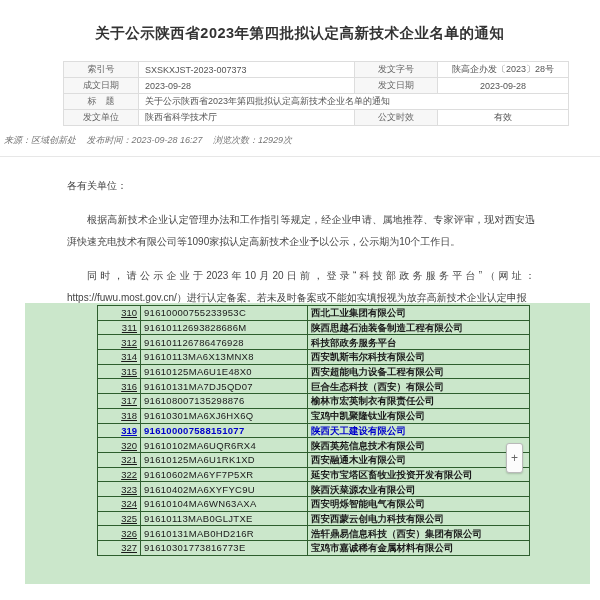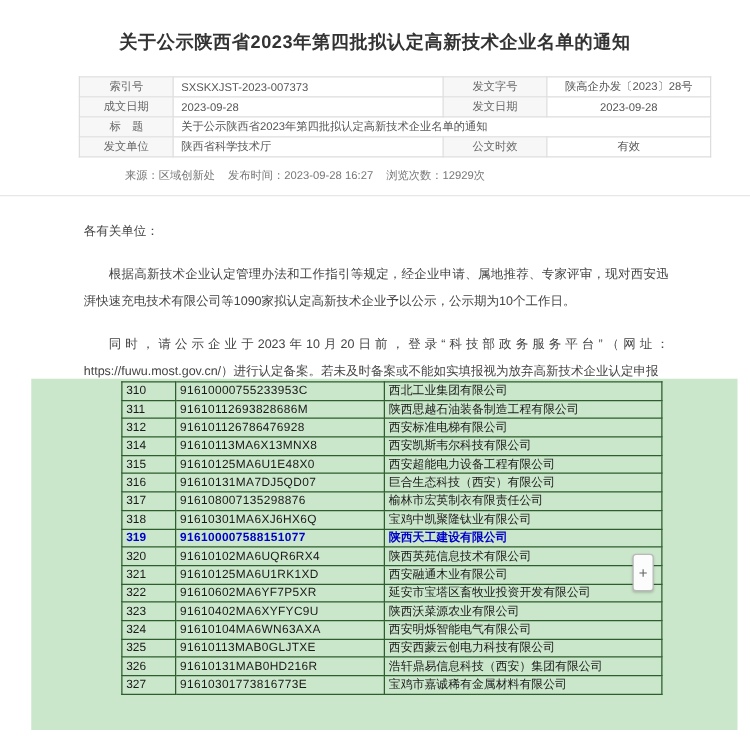--- a/index.html
+++ b/index.html
@@ -17,22 +17,22 @@
   table.meta{
     position:absolute;top:61px;left:63px;width:477px;border-collapse:collapse;
     font-size:9px;color:#555;table-layout:fixed;
   }
   table.meta td{border:1px solid #ddd;height:15px;padding:0 6px;overflow:hidden;white-space:nowrap;}
   table.meta td.lbl{background:#f7f7f7;text-align:center;color:#666;padding:0 2px;}
   table.meta td.ctr{text-align:center;}
   .c1{width:70px}.c2{width:203px}.c3{width:78px}.c4{width:118px}
   
   .src-line{
-    position:absolute;top:134px;left:0;width:488px;text-align:center;
-    font-size:9px;color:#777;
+    position:absolute;top:134px;left:0;width:488px;text-align:left;
+    font-size:9px;color:#777;font-style:italic;
   }
   .src-line span{margin:0 4px;}
   .sep{position:absolute;top:156px;left:0;width:600px;border-top:1px solid #e7e7e7;height:0;}
   
   .body-text{
     position:absolute;top:163px;left:55px;width:492px;
     font-size:10px;color:#444;line-height:22px;text-align:justify;
   }
   .body-text p{margin:12px;}
   .body-text p.ind{text-indent:2em;}
@@ -42,23 +42,23 @@
     background:#cbe7cb;
   }
   table.grid{
     position:absolute;left:72px;top:2px;width:411px;border-collapse:collapse;
     table-layout:fixed;font-size:9.5px;color:#1a1a1a;
   }
   table.grid td{
     border:1px solid #2e5e2e;padding:0 3px;height:13.7px;line-height:13px;
     overflow:hidden;white-space:nowrap;
   }
-  table.grid td.no{width:36px;text-align:left;}
+  table.grid td.no{width:36px;text-align:right;text-decoration:underline;}
   table.grid td.cid{width:160px;letter-spacing:.3px;}
-  table.grid td.cname{width:215px;}
+  table.grid td.cname{width:215px;font-weight:bold;}
   table.grid tr.hl td{color:#0000cc;font-weight:bold;}
   
   .plus-btn{
     position:absolute;left:481px;top:140px;width:15px;height:28px;
     background:#fcfcfc;border:1px solid #b9b9b9;border-radius:3px;
     box-shadow:0 1px 2px rgba(0,0,0,.18);
     display:flex;align-items:center;justify-content:center;
     color:#666;font-size:12px;cursor:pointer;
   }
 </style>
@@ -119,21 +119,21 @@
             <td class="cname">西北工业集团有限公司</td>
           </tr>
           <tr>
             <td class="no">311</td>
             <td class="cid">91610112693828686M</td>
             <td class="cname">陕西思越石油装备制造工程有限公司</td>
           </tr>
           <tr>
             <td class="no">312</td>
             <td class="cid">916101126786476928</td>
-            <td class="cname">西安标准电梯有限公司</td>
+            <td class="cname">科技部政务服务平台</td>
           </tr>
           <tr>
             <td class="no">314</td>
             <td class="cid">91610113MA6X13MNX8</td>
             <td class="cname">西安凯斯韦尔科技有限公司</td>
           </tr>
           <tr>
             <td class="no">315</td>
             <td class="cid">91610125MA6U1E48X0</td>
             <td class="cname">西安超能电力设备工程有限公司</td>

